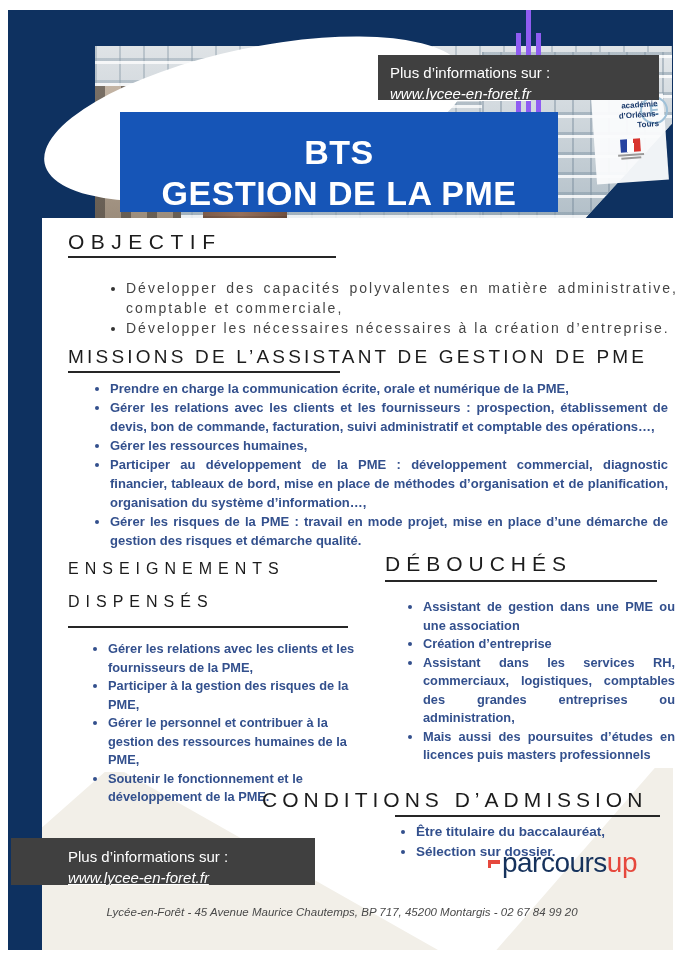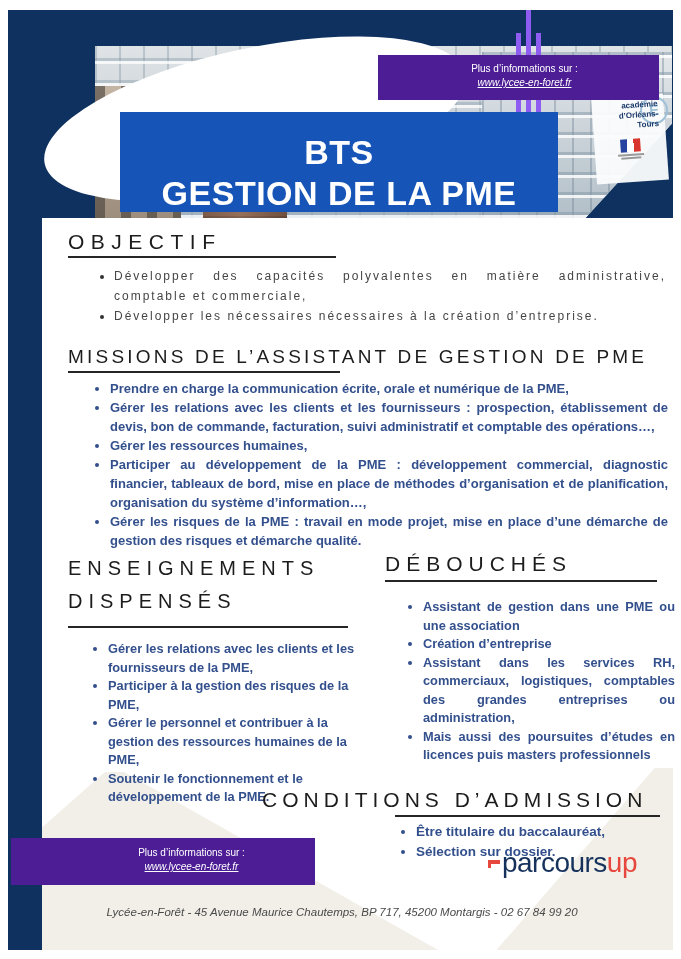--- a/index.html
+++ b/index.html
@@ -32,21 +32,21 @@
           repeating-linear-gradient(90deg, rgba(110,130,148,.4) 0 2px, transparent 2px 18px),
           linear-gradient(180deg,#e3e7ea,#b2bfc8);}
   .white-ellipse{left:40px;top:48px;width:430px;height:142px;background:#fff;border-radius:50%;
          transform:rotate(-12deg);z-index:2;}
 
   .purple-bar{width:5px;background:#8f5cf2;z-index:3;}
   .bar-1{left:516px;top:33px;height:80px;}
   .bar-2{left:526px;top:10px;height:104px;}
   .bar-3{left:536px;top:33px;height:80px;}
 
-  .info-box{background:#4c1d95;color:#fff;font-size:10px;line-height:1.4;z-index:4;text-align:center;}
+  .info-box{background:#404040;color:#fff;font-size:15px;line-height:1.4;z-index:4;}
   .info-box .url{text-decoration:underline;cursor:pointer;font-style:italic;}
   .info-top{left:378px;top:55px;width:281px;height:45px;padding:7px 0 0 12px;box-sizing:border-box;}
   .info-bottom{left:11px;top:838px;width:304px;height:47px;padding:8px 0 0 57px;box-sizing:border-box;}
 
   .academy{left:594px;top:96px;width:72px;height:86px;background:rgba(250,251,252,.96);
          transform:rotate(-4deg);z-index:3;padding:5px 6px;box-sizing:border-box;text-align:right;}
   .academy .acad-line{font-size:8px;font-weight:bold;color:#1b3a6b;line-height:1.25;position:relative;z-index:2;}
   .acad-emblem{position:absolute;right:-4px;top:2px;width:24px;height:24px;border:2px solid #9fc1d8;
          border-radius:50%;color:#9fc1d8;font-size:15px;font-weight:bold;text-align:center;line-height:24px;z-index:1;}
   .acad-flag{margin:8px auto 2px;width:20px;height:13px;
@@ -62,31 +62,31 @@
          clip-path:polygon(22.5% 0,27% 0,100% 100%,0 100%,0 48%);}
   .beige-right{left:470px;top:768px;width:203px;height:182px;background:#f2efe8;z-index:1;
          clip-path:polygon(91% 0,100% 0,100% 100%,13% 100%);}
 
   
   .h-sec{color:#1c1c1c;font-weight:400;white-space:nowrap;z-index:2;}
   .rule{border-bottom:2px solid #262626;z-index:2;}
 
   .h-objectif{left:68px;top:230px;font-size:21px;letter-spacing:6.5px;}
   .rule-objectif{left:68px;top:256px;width:268px;}
-  .list-objectif{left:92px;top:262px;width:552px;margin:4px;padding-left:18px;
-         font-size:12px;line-height:20px;letter-spacing:2px;color:#454545;text-align:justify;z-index:2;}
+  .list-objectif{left:92px;top:262px;width:552px;margin:16px;padding-left:18px;
+         font-size:14px;line-height:20px;letter-spacing:2px;color:#454545;text-align:justify;z-index:2;}
   .list-objectif li::marker{color:#333;}
 
   .h-missions{left:68px;top:346px;font-size:19px;letter-spacing:3.2px;}
   .rule-missions{left:68px;top:371px;width:272px;}
   .list-blue{margin:0;padding-left:18px;color:#33508d;font-weight:600;z-index:2;}
   .list-blue li::marker{color:#33508d;}
   .list-missions{left:92px;top:379px;width:558px;font-size:13px;line-height:19px;text-align:justify;}
 
-  .h-enseignements{left:68px;top:552px;font-size:20px;letter-spacing:6px;line-height:33px;white-space:normal;width:300px;}
+  .h-enseignements{left:68px;top:552px;font-size:16px;letter-spacing:6px;line-height:33px;white-space:normal;width:300px;}
   .rule-enseignements{left:68px;top:626px;width:280px;}
   .list-enseignements{left:90px;top:640px;width:268px;font-size:12.8px;line-height:18.5px;}
 
   .h-debouches{left:385px;top:552px;font-size:21px;letter-spacing:6px;}
   .rule-debouches{left:385px;top:580px;width:272px;}
   .list-debouches{left:405px;top:598px;width:252px;font-size:12.8px;line-height:18.5px;text-align:justify;}
 
   .h-conditions{left:262px;top:788px;font-size:21px;letter-spacing:5px;}
   .rule-conditions{left:395px;top:815px;width:265px;}
   .list-conditions{left:398px;top:822px;width:250px;font-size:13.5px;line-height:20px;}

